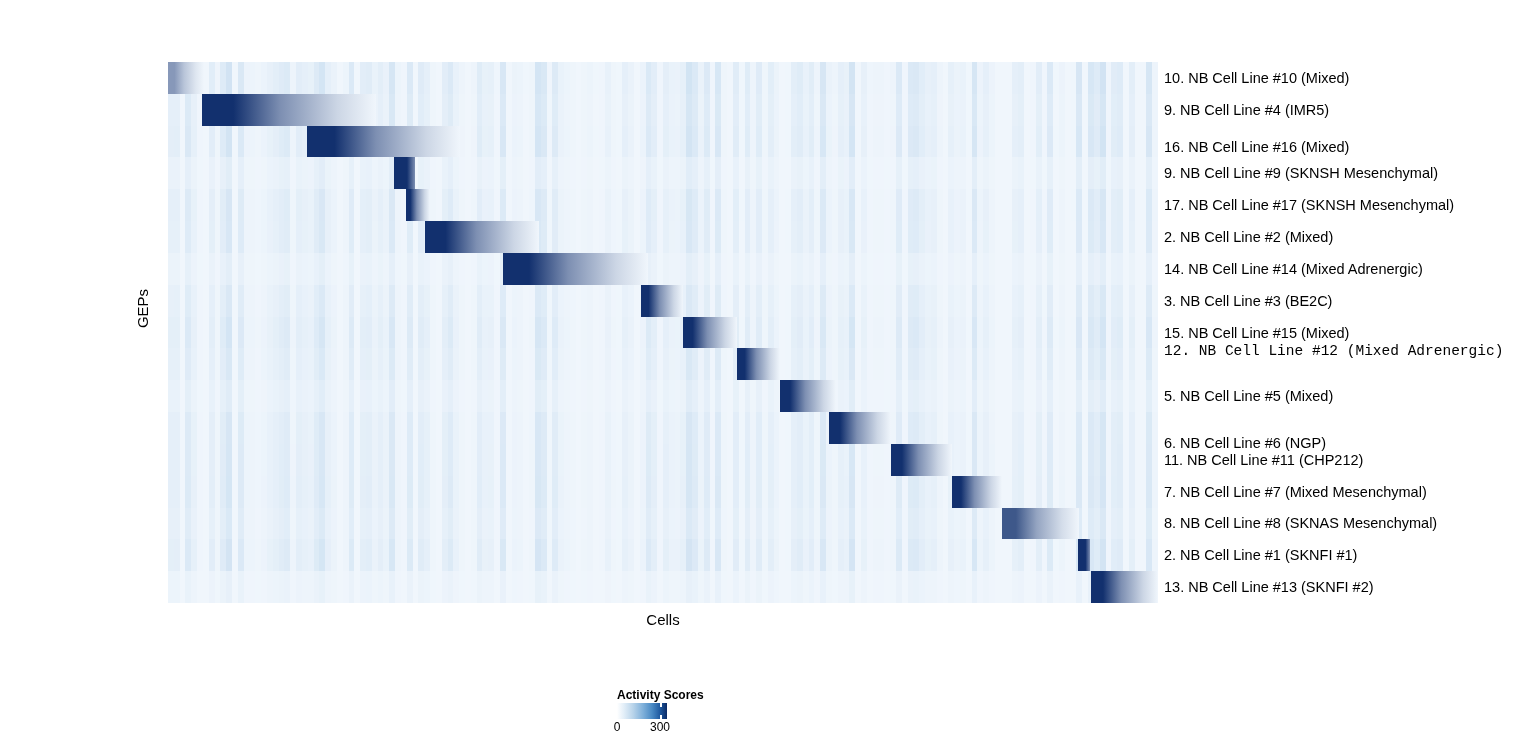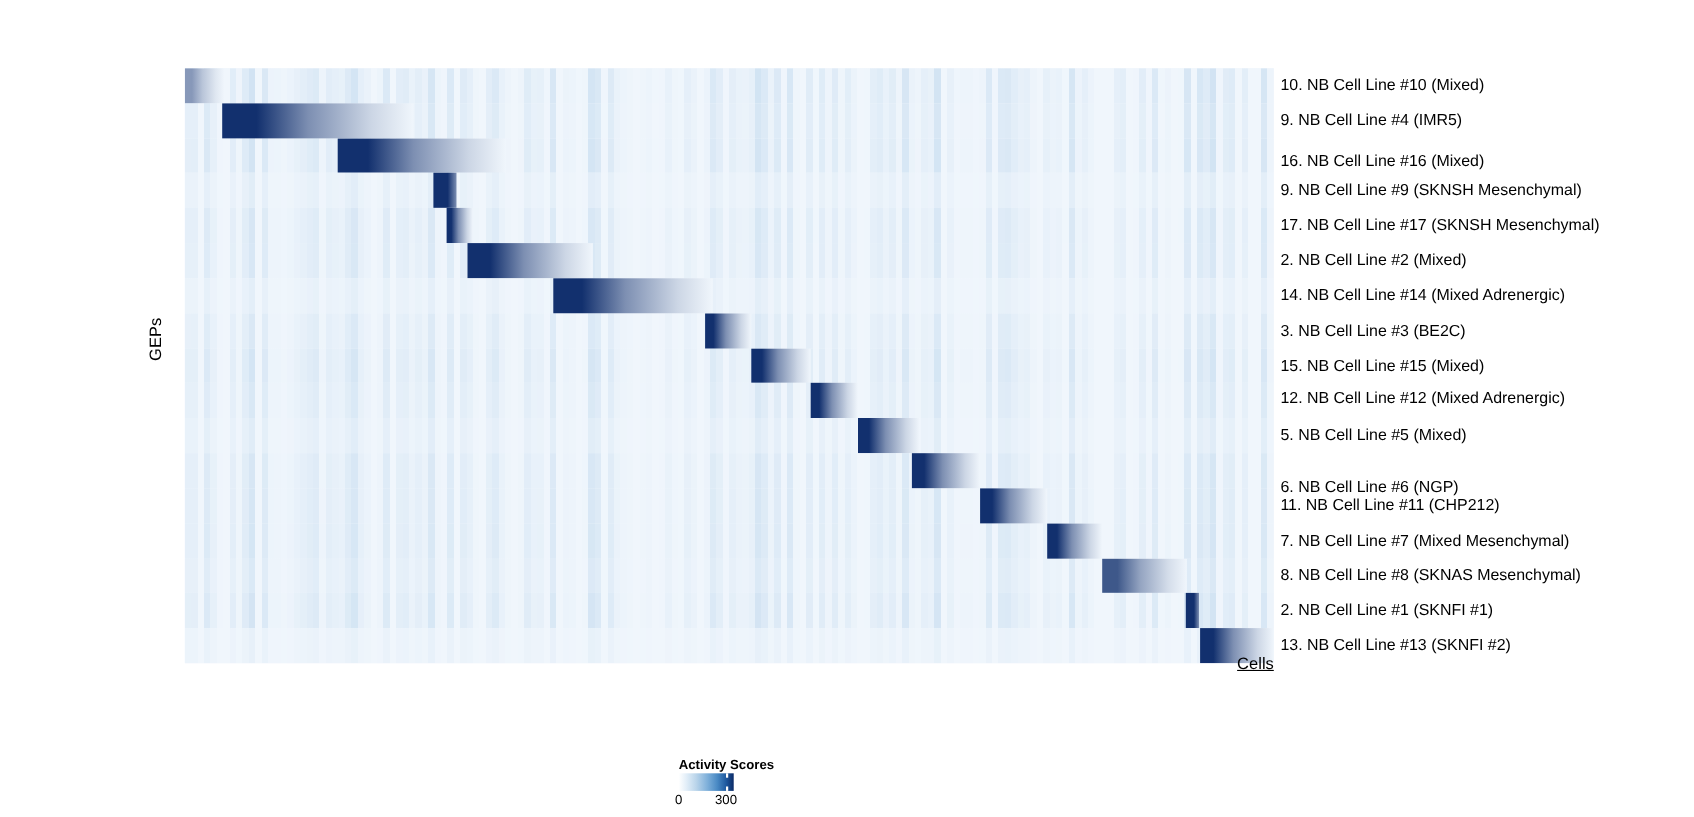--- a/index.html
+++ b/index.html
@@ -66,25 +66,24 @@
     text-align: center;
     font-size: 15px;
     transform: rotate(-90deg);
     transform-origin: center center;
     margin-left: -44px;
     white-space: nowrap;
   }
   #x-axis-title {
     position: absolute;
     left: 168px;
-    top: 595px;
+    top: 611px;
     width: 990px;
-    text-align: right;
+    text-align: center;
     font-size: 15px;
-    text-decoration: underline;
   }
 
   
   #row-labels {
     position: absolute;
     left: 1164px;
     top: 62px;
     width: 376px;
     height: 541px;
   }
@@ -223,21 +222,21 @@
   <div id="row-labels">
       <div class="row-label" style="top: 8.91176px;">10. NB Cell Line #10 (Mixed)</div>
       <div class="row-label" style="top: 40.7353px;">9. NB Cell Line #4 (IMR5)</div>
       <div class="row-label" style="top: 78px;">16. NB Cell Line #16 (Mixed)</div>
       <div class="row-label" style="top: 104.382px;">9. NB Cell Line #9 (SKNSH Mesenchymal)</div>
       <div class="row-label" style="top: 136.206px;">17. NB Cell Line #17 (SKNSH Mesenchymal)</div>
       <div class="row-label" style="top: 168.029px;">2. NB Cell Line #2 (Mixed)</div>
       <div class="row-label" style="top: 199.853px;">14. NB Cell Line #14 (Mixed Adrenergic)</div>
       <div class="row-label" style="top: 231.676px;">3. NB Cell Line #3 (BE2C)</div>
       <div class="row-label" style="top: 263.5px;">15. NB Cell Line #15 (Mixed)</div>
-      <div class="row-label" style="top: 293px;">12. NB Cell Line #12 (Mixed Adrenergic)</div>
+      <div class="row-label" style="top: 282px; font-family: Liberation Mono, monospace;">12. NB Cell Line #12 (Mixed Adrenergic)</div>
       <div class="row-label" style="top: 327.147px;">5. NB Cell Line #5 (Mixed)</div>
       <div class="row-label" style="top: 374px;">6. NB Cell Line #6 (NGP)</div>
       <div class="row-label" style="top: 390.794px;">11. NB Cell Line #11 (CHP212)</div>
       <div class="row-label" style="top: 422.618px;">7. NB Cell Line #7 (Mixed Mesenchymal)</div>
       <div class="row-label" style="top: 454.441px;">8. NB Cell Line #8 (SKNAS Mesenchymal)</div>
       <div class="row-label" style="top: 486.265px;">2. NB Cell Line #1 (SKNFI #1)</div>
       <div class="row-label" style="top: 518.088px;">13. NB Cell Line #13 (SKNFI #2)</div>
     </div>
 
   <div id="legend">

